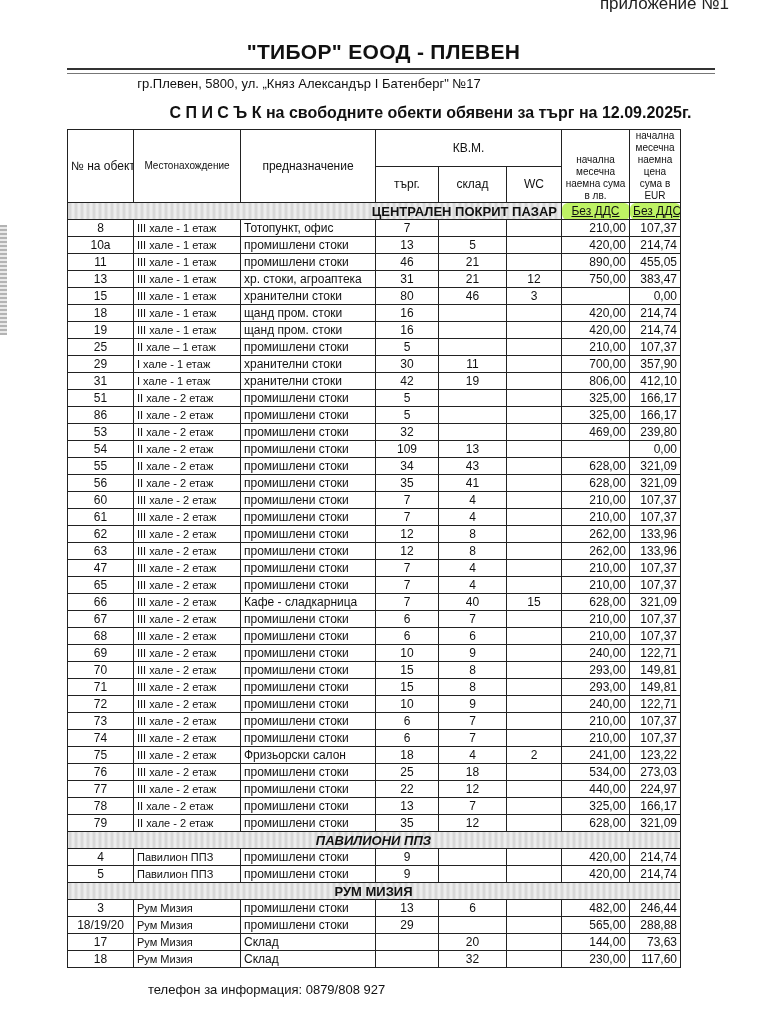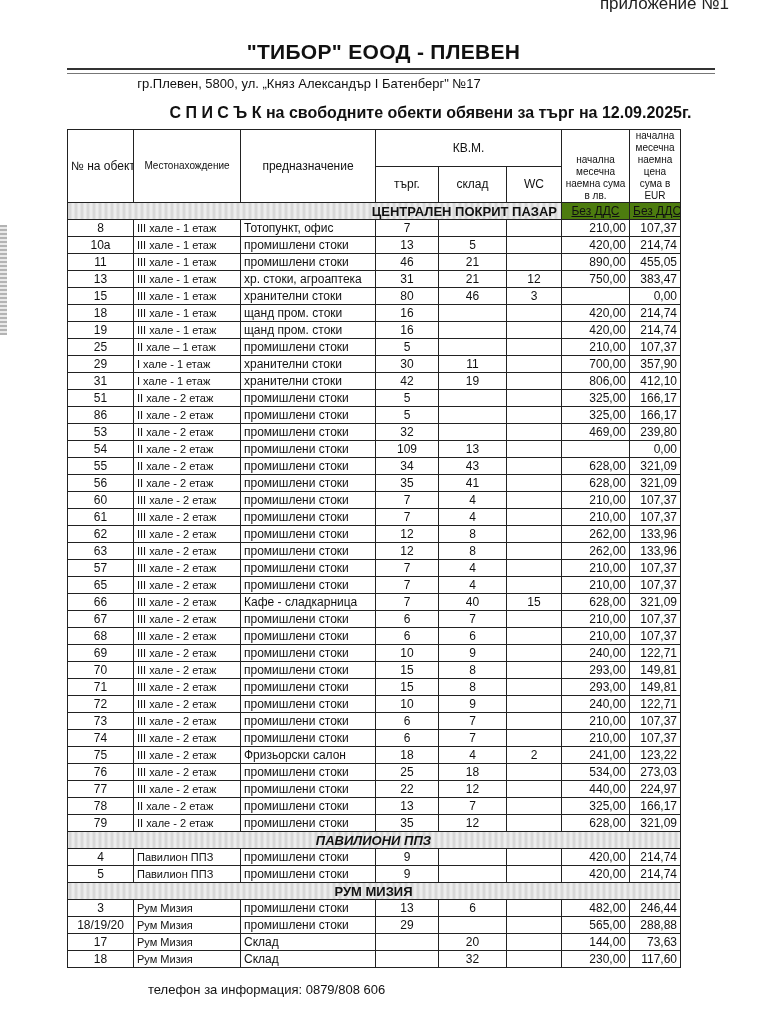--- a/index.html
+++ b/index.html
@@ -44,21 +44,21 @@
   .c-loc { font-size: 11px; margin-top: 40px; }
   .c-num { text-align: center; }
   .c-money { text-align: right; }
   .hdr td { font-size: 12px; text-align: center; }
   .hdr .small { font-size: 10px; line-height: 12px; vertical-align: bottom; padding: 0 2px; }
   .section td {
     height: 13px; font-weight: bold; font-size: 13px;
     background: repeating-linear-gradient(90deg, #d8d8d8 0 3px, #ededed 3px 6px);
   }
   .section .sec-title { text-align: right; padding-right: 4px; }
-  .section .vat { background: #4d7c0f; font-weight: normal; font-size: 12px; text-align: center; text-decoration: underline; }
+  .section .vat { background: #bef264; font-weight: normal; font-size: 12px; text-align: center; text-decoration: underline; border-radius: 6px; }
 
   .footer {
     position: absolute; top: 982px; left: 148px; font-size: 13px; line-height: 15px;
   }
   .footer .l2 { padding-left: 78px; }
 </style>
 </head>
 <body>
 
 <div class="scan-edge"></div>
@@ -293,21 +293,21 @@
         <td class="c-no">63</td>
         <td class="c-loc">III хале - 2 етаж</td>
         <td>промишлени стоки</td>
         <td class="c-num">12</td>
         <td class="c-num">8</td>
         <td class="c-num"></td>
         <td class="c-money">262,00</td>
         <td class="c-money">133,96</td>
       </tr>
       <tr>
-        <td class="c-no">57</td>
+        <td class="c-no">47</td>
         <td class="c-loc">III хале - 2 етаж</td>
         <td>промишлени стоки</td>
         <td class="c-num">7</td>
         <td class="c-num">4</td>
         <td class="c-num"></td>
         <td class="c-money">210,00</td>
         <td class="c-money">107,37</td>
       </tr>
       <tr>
         <td class="c-no">65</td>
@@ -522,14 +522,14 @@
         <td class="c-num"></td>
         <td class="c-num">32</td>
         <td class="c-num"></td>
         <td class="c-money">230,00</td>
         <td class="c-money">117,60</td>
       </tr>
     </tbody>
 </table>
 
 <div class="footer">
-  <div>телефон за информация: 0879/808 606</div>
+  <div>телефон за информация: 0879/808 927</div>
 </div>
 
 </body></html>

